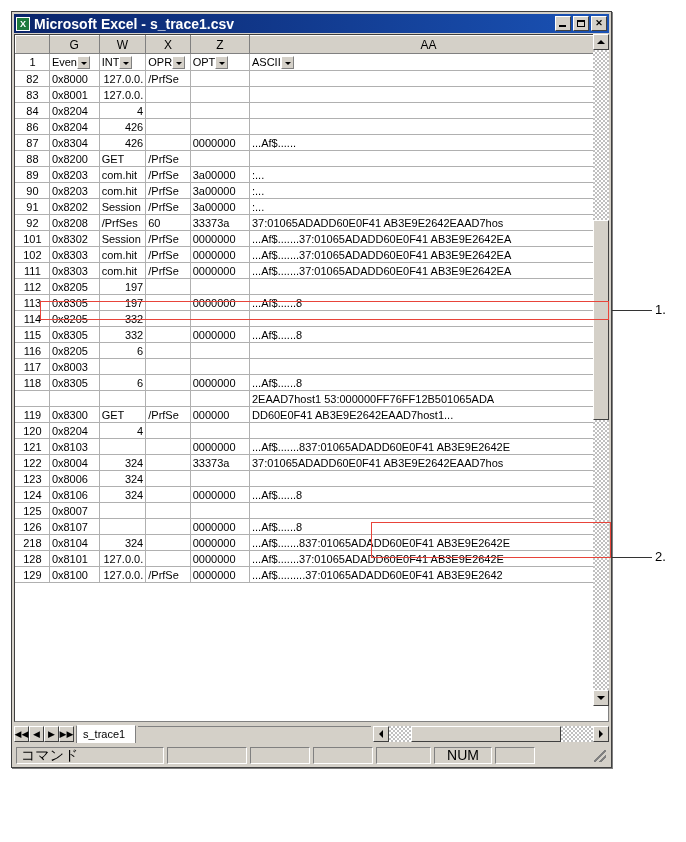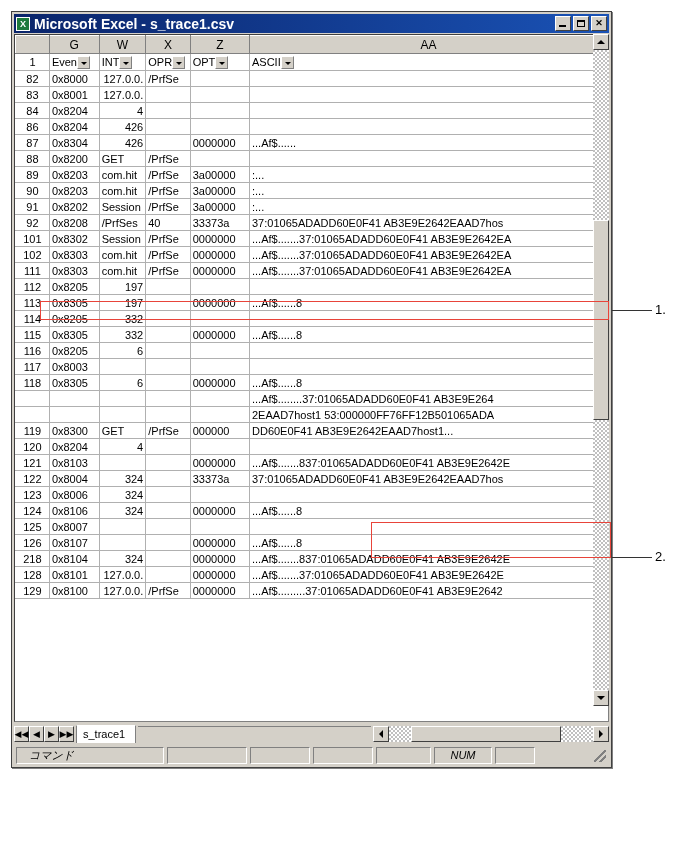--- a/index.html
+++ b/index.html
@@ -290,25 +290,24 @@
     align-items: center;
     gap: 3px;
     padding: 0 2px;
     box-sizing: border-box;
   }
   .st-panel {
     height: 17px;
     border: 1px solid;
     border-color: #808080 #ffffff #ffffff #808080;
     box-sizing: border-box;
-    font-size: 11px;
+    font-size: 14px;
     line-height: 15px;
-    padding: 0 12px;
+    padding: 0 4px;
     white-space: nowrap;
-    font-style: italic;
   }
   .st-mode { width: 148px; }
   .st-a { width: 80px; }
   .st-b { width: 60px; }
   .st-c { width: 60px; }
   .st-d { width: 55px; }
   .st-num { width: 58px; text-align: center; }
   .st-e { width: 40px; }
   .st-grip {
     margin-left: auto;
@@ -480,21 +479,21 @@
             <td>0x8202</td>
             <td class="">Session</td>
             <td>/PrfSe</td>
             <td>3a00000</td>
             <td>:...</td>
           </tr>
           <tr>
             <td class="rowhdr">92</td>
             <td>0x8208</td>
             <td class="">/PrfSes</td>
-            <td>40</td>
+            <td>60</td>
             <td>33373a</td>
             <td>37:01065ADADD60E0F41 AB3E9E2642EAAD7hos</td>
           </tr>
           <tr>
             <td class="rowhdr">101</td>
             <td>0x8302</td>
             <td class="">Session</td>
             <td>/PrfSe</td>
             <td>0000000</td>
             <td>...Af$.......37:01065ADADD60E0F41 AB3E9E2642EA</td>
@@ -563,28 +562,20 @@
             <td></td>
             <td></td>
           </tr>
           <tr>
             <td class="rowhdr">118</td>
             <td>0x8305</td>
             <td class="num">6</td>
             <td></td>
             <td>0000000</td>
             <td>...Af$......8</td>
-          </tr>
-          <tr>
-            <td class="rowhdr"></td>
-            <td></td>
-            <td class="num"></td>
-            <td></td>
-            <td></td>
-            <td>...Af$........37:01065ADADD60E0F41 AB3E9E264</td>
           </tr>
           <tr>
             <td class="rowhdr"></td>
             <td></td>
             <td class="num"></td>
             <td></td>
             <td></td>
             <td>2EAAD7host1 53:000000FF76FF12B501065ADA</td>
           </tr>
           <tr>

